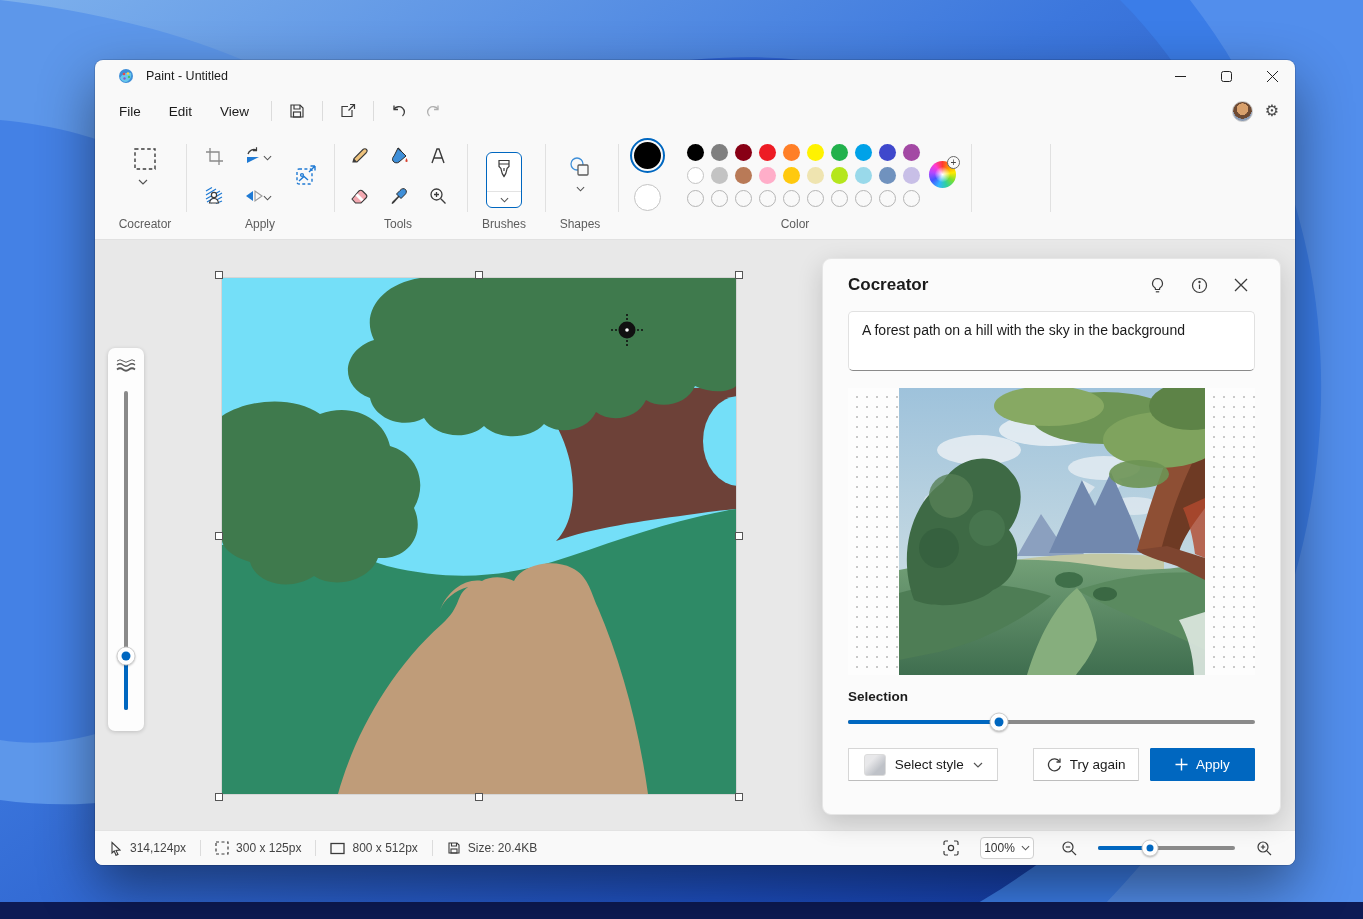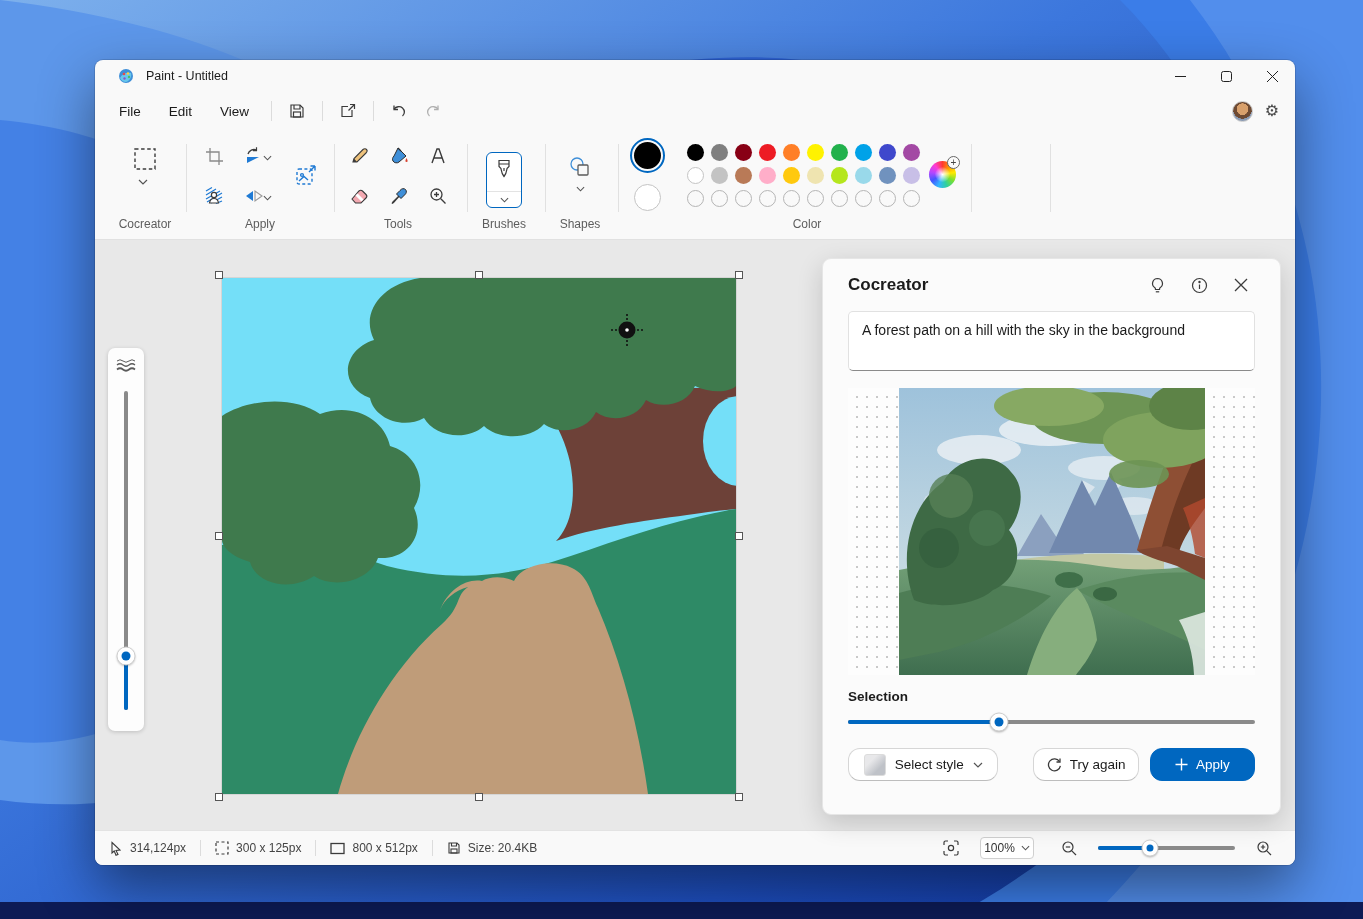--- a/index.html
+++ b/index.html
@@ -87,21 +87,21 @@
     background-image:radial-gradient(#c9c9c9 1px, transparent 1.2px); background-size:10px 10px; background-position:4px 4px; }
   .cc-img { width:306px; height:287px; flex:0 0 auto; }
   .cc-creativity { margin-top:14px; font-size:13.5px; font-weight:700; color:#1b1b1b; }
   .hslider { position:relative; height:20px; margin-top:8px; }
   .hs-track { position:absolute; top:8px; left:0; right:0; height:4px; border-radius:2px; background:#8a8a8a; }
   .hs-fill { position:absolute; top:8px; left:0; height:4px; border-radius:2px; background:#0067c0; }
   .hs-handle { position:absolute; top:10px; width:19px; height:19px; border-radius:50%; background:#fff; border:1px solid #cfcfcf;
     transform:translate(-50%,-50%); box-shadow:0 1px 2px rgba(0,0,0,.25); }
   .hs-handle::after { content:""; position:absolute; inset:4px; border-radius:50%; background:#0067c0; }
   .cc-buttons { margin-top:16px; display:flex; align-items:center; }
-  .btn { height:33px; border-radius:12px; display:flex; align-items:center; justify-content:center; font-size:13.5px; color:#1b1b1b;
+  .btn { height:33px; border-radius:1px; display:flex; align-items:center; justify-content:center; font-size:13.5px; color:#1b1b1b;
     background:#fff; border:1px solid #d6d6d6; border-bottom-color:#bdbdbd; }
   .btn-style { width:160px; gap:9px; }
   .style-thumb { width:22px; height:22px; border-radius:3px; background:linear-gradient(135deg,#e8e8ea 30%,#bfc2c8 70%); border:1px solid #dcdcdc; }
   .btn-try { width:112px; margin-left:35px; gap:8px; }
   .btn-apply { width:112px; margin-left:11px; gap:8px; background:#0067c0; border:1px solid #0067c0; color:#fff; }
 
   
   .statusbar { height:35px; flex:0 0 auto; background:#f9f9f9; border-top:1px solid #e3e3e3;
     display:flex; align-items:center; font-size:12px; color:#444; }
   .sb-item { display:flex; align-items:center; gap:7px; padding:0 14px; }
@@ -387,21 +387,21 @@
           <div class="dot empty"></div>
           <div class="dot empty"></div>
           <div class="dot empty"></div>
           <div class="dot empty"></div>
           <div class="dot empty"></div>
           <div class="dot empty"></div>
           <div class="dot empty"></div>
         </div>
       <div class="color-wheel" style="left:304px; top:31px;"></div>
       <div class="wheel-plus" style="left:322px; top:26px;">+</div>
-      <div class="group-label" style="left:112px; right:auto; width:140px;">Color</div>
+      <div class="group-label" style="left:100px; right:auto; width:140px;">Color</div>
     </div>
     <div class="tb-divider" style="left:876px;"></div>
 
     <div class="tb-divider" style="left:955px;"></div>
 
   </div>
 
   <div class="workspace">
 
     <div class="size-panel">

